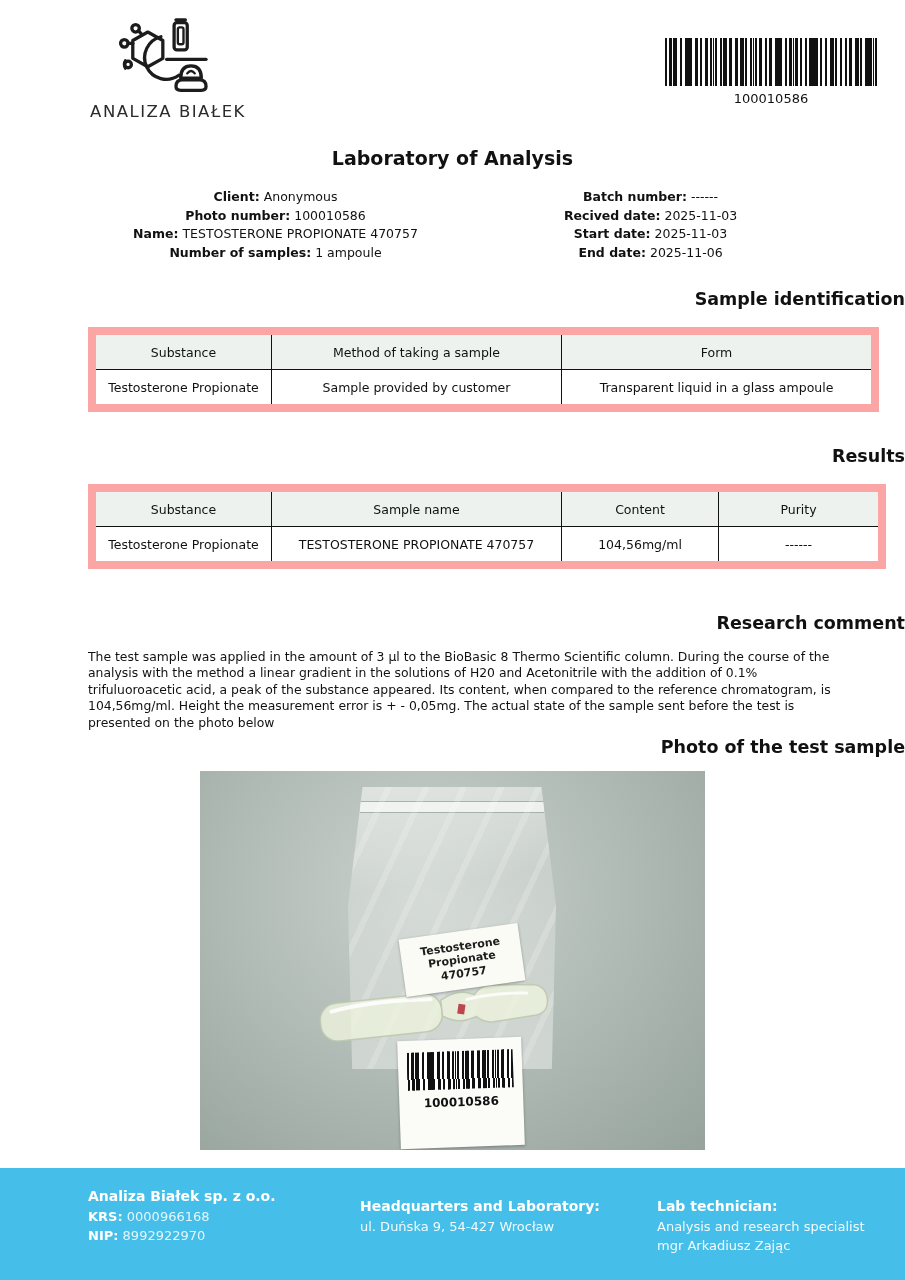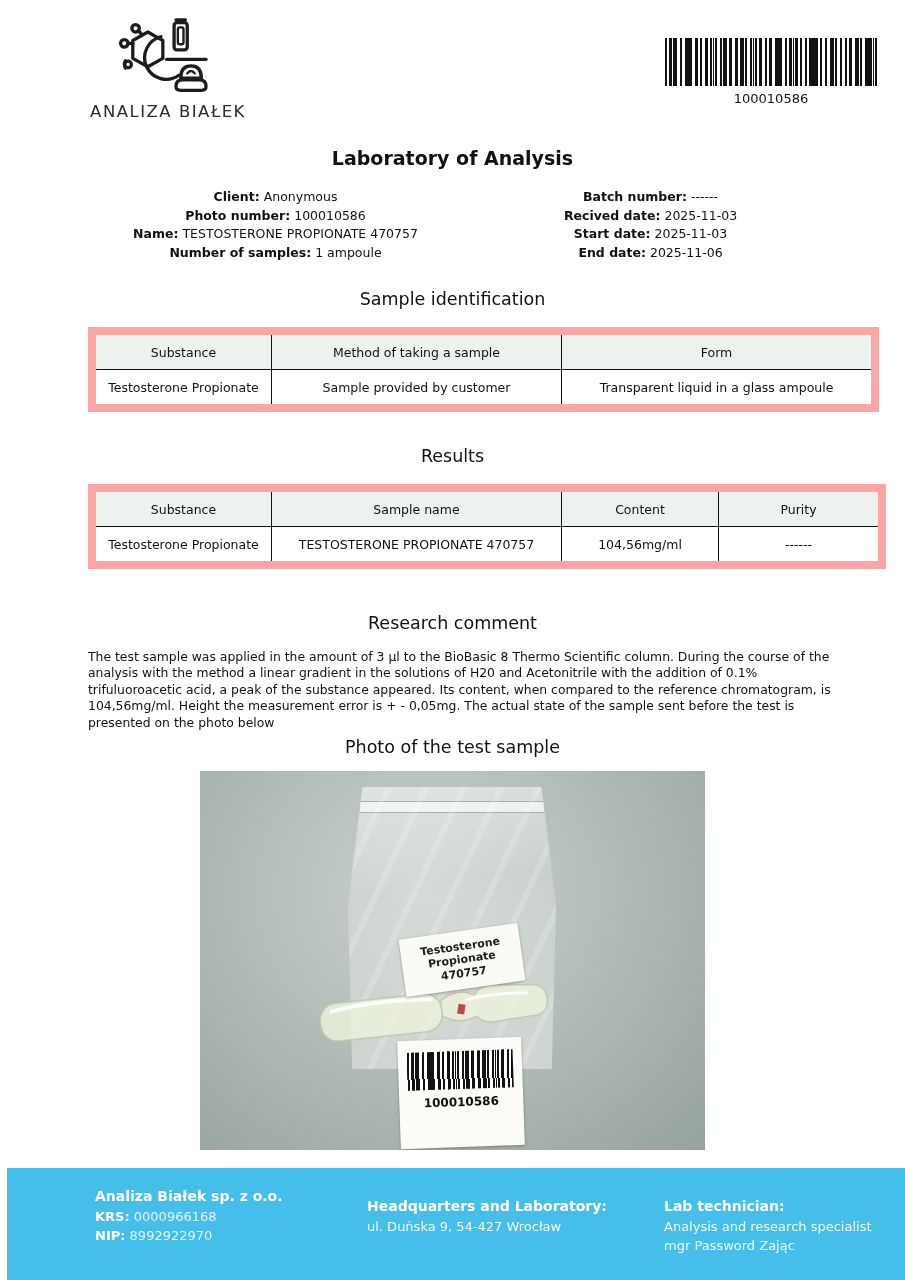--- a/index.html
+++ b/index.html
@@ -19,21 +19,21 @@
     background-image:
       repeating-linear-gradient(90deg,#111 0 2px,transparent 2px 5px),
       repeating-linear-gradient(90deg,#111 0 1px,transparent 1px 8px),
       repeating-linear-gradient(90deg,transparent 0 4px,#111 4px 7px,transparent 7px 18px),
       repeating-linear-gradient(90deg,transparent 0 9px,#111 9px 10px,transparent 10px 23px);
   }
   .hdr-bars { width:212px; height:48px; }
   .hdr-barcode-num { margin-top:5px; font-size:13px; color:#111; }
   
   .doc-title { margin-top:26px; text-align:center; font-size:19px; font-weight:bold; }
-  .section-h { text-align:center; font-size:17.5px; font-weight:normal; }
+  .section-h { text-align:right; font-size:17.5px; font-weight:bold; }
   .h-sample { margin-top:26px; }
   .h-results { margin-top:34px; }
   .h-comment { margin-top:44px; }
   .h-photo   { margin-top:6px; }
   
   .info { display:flex; margin:20px 0 0 88px; font-size:12.5px; }
   .info-col { width:375px;text-align:center; }
   .info-line { margin-bottom:3.5px; white-space:nowrap; }
   .info-line b { font-weight:bold; }
   
@@ -61,21 +61,21 @@
     font-size:11px; font-weight:bold; line-height:13.5px; color:#1c1c1c; }
   .ampoule { position:absolute; left:108px; top:206px; transform:rotate(-6deg); }
   .bc-label { position:absolute; left:199px; top:268px; width:124px; height:108px; background:#fbfbf8;
     transform:rotate(-2deg); box-shadow:0 1px 3px rgba(0,0,0,0.3); text-align:center; }
   .bc-bars { width:106px; height:38px; margin:12px auto 0; }
   .bc-num { margin-top:6px; font-size:12px; font-weight:600; color:#111; }
   
   .password-label { margin-top:18px; text-align:center; font-size:14px; font-weight:bold; }
   .password-value { margin-top:9px; text-align:center; font-size:13px; }
   
-  .footer { position:absolute; left:7px; right:0; bottom:0; height:112px; background:#45bfea; color:#fff;
+  .footer { position:absolute; left:0; right:0; bottom:0; height:112px; background:#45bfea; color:#fff;
     display:flex; padding:20px 0 0 88px; box-sizing:border-box; }
   .f-col1 { width:272px; }
   .f-col2 { width:297px; padding-top:10px; }
   .f-col3 { flex:1; padding-top:10px; }
   .f-name, .f-title { font-size:14px; font-weight:bold; margin-bottom:4px; }
   .f-row { font-size:13px; line-height:18.5px; }
   .f-row b { font-weight:bold; }
   .f-row span { color:rgba(255,255,255,0.85); }
   .f-line { font-size:13px; line-height:18.5px; color:rgba(255,255,255,0.93); }
 </style>
@@ -205,17 +205,17 @@
       <div class="f-row"><b>KRS:</b> <span>0000966168</span></div>
       <div class="f-row"><b>NIP:</b> <span>8992922970</span></div>
     </div>
     <div class="f-col2">
       <div class="f-title">Headquarters and Laboratory:</div>
       <div class="f-line">ul. Duńska 9, 54-427 Wrocław</div>
     </div>
     <div class="f-col3">
       <div class="f-title">Lab technician:</div>
       <div class="f-line">Analysis and research specialist</div>
-      <div class="f-line">mgr Password Zając</div>
+      <div class="f-line">mgr Arkadiusz Zając</div>
     </div>
   </div>
 
 </div>
 
 </body></html>

